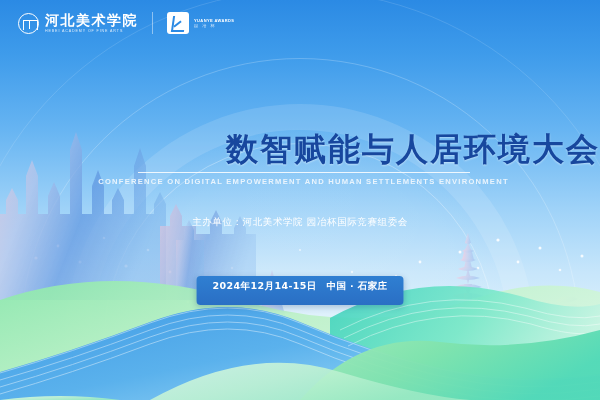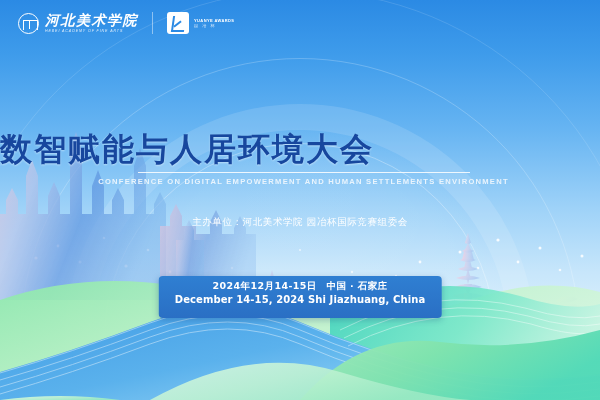--- a/index.html
+++ b/index.html
@@ -28,21 +28,21 @@
     width:420px; height:420px; left:90px; top:128px; border:none;
     background:radial-gradient(circle at 50% 50%, rgba(255,255,255,0.16) 0%, rgba(255,255,255,0.06) 58%, rgba(255,255,255,0) 72%);
   }
 
   
   .header { position:absolute; left:18px; top:12px; display:flex; align-items:center; gap:14px; z-index:40; }
   .logo-hbafa { display:flex; align-items:center; gap:6px; }
   .seal { width:21px; height:21px; border:1.6px solid #fff; border-radius:50%; position:relative; flex:none; }
   .seal::before { content:""; position:absolute; left:4px; top:6px; width:13px; height:9px; border:1.4px solid #fff; border-bottom:none; }
   .seal::after { content:""; position:absolute; left:9.5px; top:6px; width:1.6px; height:9px; background:#fff; }
-  .hb-text { display:flex; flex-direction:column; line-height:1;font-style:italic; }
+  .hb-text { display:flex; flex-direction:column; line-height:1; }
   .hb-cn { font-size:14px; color:#ffffff; font-weight:700; letter-spacing:1.5px;
            font-family:"DejaVu Sans","Liberation Sans",sans-serif; white-space:nowrap; }
   .hb-en { font-size:3.6px; color:#dcecfb; letter-spacing:0.9px; margin-top:3px; white-space:nowrap; }
   .divider-v { width:1px; height:22px; background:rgba(255,255,255,0.45); }
   .logo-yy { display:flex; align-items:center; gap:5px; }
   .yy-mark { width:22px; height:22px; background:#ffffff; border-radius:3px; position:relative; flex:none; }
   .yy-mark::before { content:""; position:absolute; left:5px; top:4px; width:11px; height:14px;
                      border-left:2px solid #2b8ae4; border-bottom:2px solid #2b8ae4; transform:skewX(-8deg); }
   .yy-mark::after { content:""; position:absolute; left:6px; top:11px; width:9px; height:2px;
                     background:#2b8ae4; transform:rotate(-38deg); }
@@ -58,21 +58,21 @@
     background-image:repeating-linear-gradient(180deg,
         rgba(255,255,255,0.95) 0px, rgba(255,255,255,0.95) 2px,
         rgba(255,255,255,0.05) 2px, rgba(255,255,255,0.05) 4px);
     -webkit-background-clip:text; background-clip:text; color:transparent;
     -webkit-text-stroke:1px rgba(255,255,255,0.55);
     line-height:1;
   }
 
   
   .title-cn {
-    position:absolute; left:0; right:0; top:128px; text-align:left; z-index:30;
+    position:absolute; left:0; right:0; top:128px; text-align:right; z-index:30;
     font-family:"DejaVu Sans","Liberation Sans",sans-serif;
     font-size:32px; font-weight:700; color:#17479e; letter-spacing:2px;
     text-shadow:0 1px 2px rgba(255,255,255,0.45);
   }
   .title-en-wrap { position:absolute; left:0; right:0; top:172px; text-align:center; z-index:30;padding-left:7px; }
   .rule { width:332px; height:1px; background:rgba(255,255,255,0.85); margin:0 auto 4px; }
   .title-en {
     font-size:7.6px; color:#e9f4fd; letter-spacing:1.25px; font-weight:600; white-space:nowrap;
   }
   .organizer {
@@ -309,16 +309,15 @@
 
   <div class="title-cn">数智赋能与人居环境大会</div>
   <div class="title-en-wrap">
     <div class="rule"></div>
     <div class="title-en">CONFERENCE ON DIGITAL EMPOWERMENT AND HUMAN SETTLEMENTS ENVIRONMENT</div>
   </div>
   <div class="organizer">主办单位：河北美术学院  园冶杯国际竞赛组委会</div>
 
   <div class="date-badge">
     <div class="date-cn">2024年12月14-15日　中国 · 石家庄</div>
-    <div class="date-en">December 14-15, 2024 Shi Jiazhuang, China</div>
   </div>
 
 </div>
 
 </body></html>

